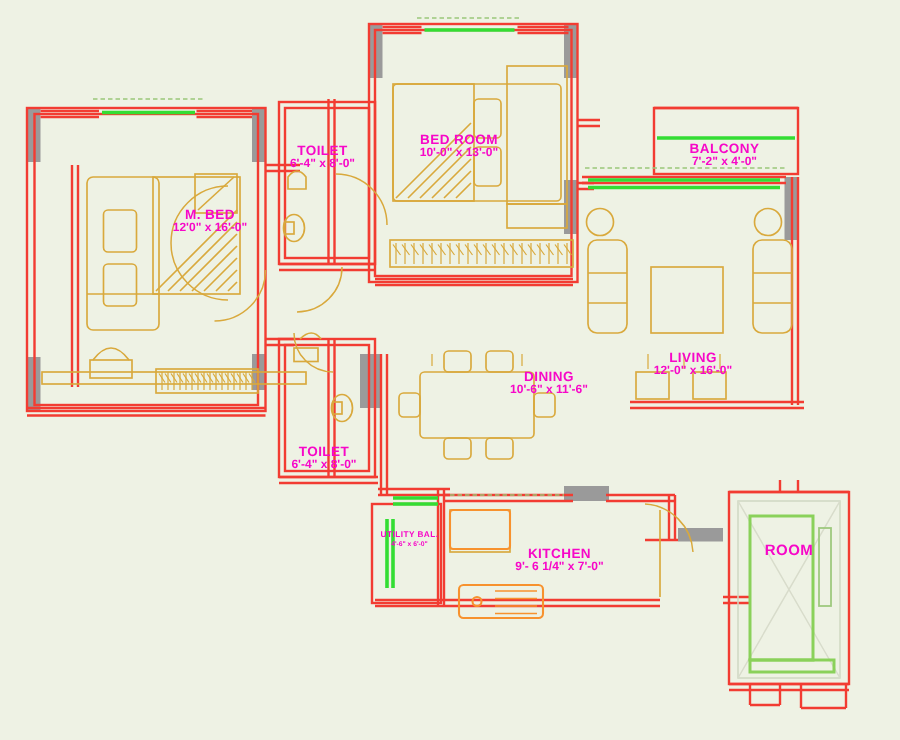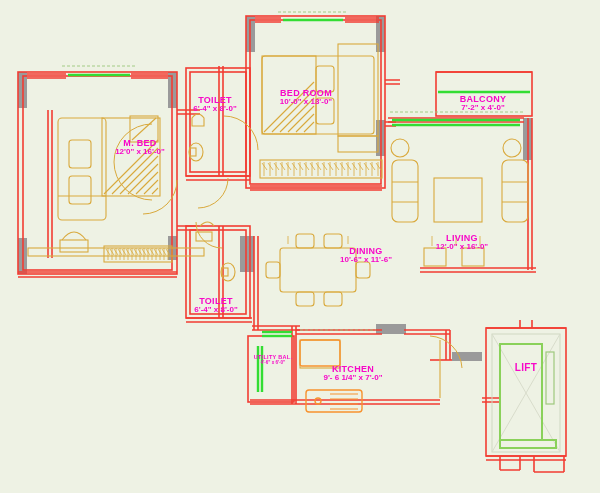--- a/index.html
+++ b/index.html
@@ -233,21 +233,21 @@
   <span class="dm">10'-6" x 11'-6"</span>
 </div>
 <div class="lbl" style="left:216px;top:296px;">
   <span class="nm">TOILET</span>
   <span class="dm">6'-4" x 8'-0"</span>
 </div>
 <div class="lbl sm" style="left:273px;top:354px;">
   <span class="nm">UTILITY BAL.</span>
   <span class="dm">4'-6" x 6'-0"</span>
 </div>
-<div class="lbl" style="left:353px;top:364px;">
+<div class="lbl" style="left:373px;top:364px;">
   <span class="nm">KITCHEN</span>
   <span class="dm">9'- 6 1/4" x 7'-0"</span>
 </div>
 <div class="lbl lift" style="left:526px;top:362px;">
-  <span class="nm">LIFT</span>
+  <span class="nm">ROOM</span>
 </div>
 
 </div>
 
 </body></html>

